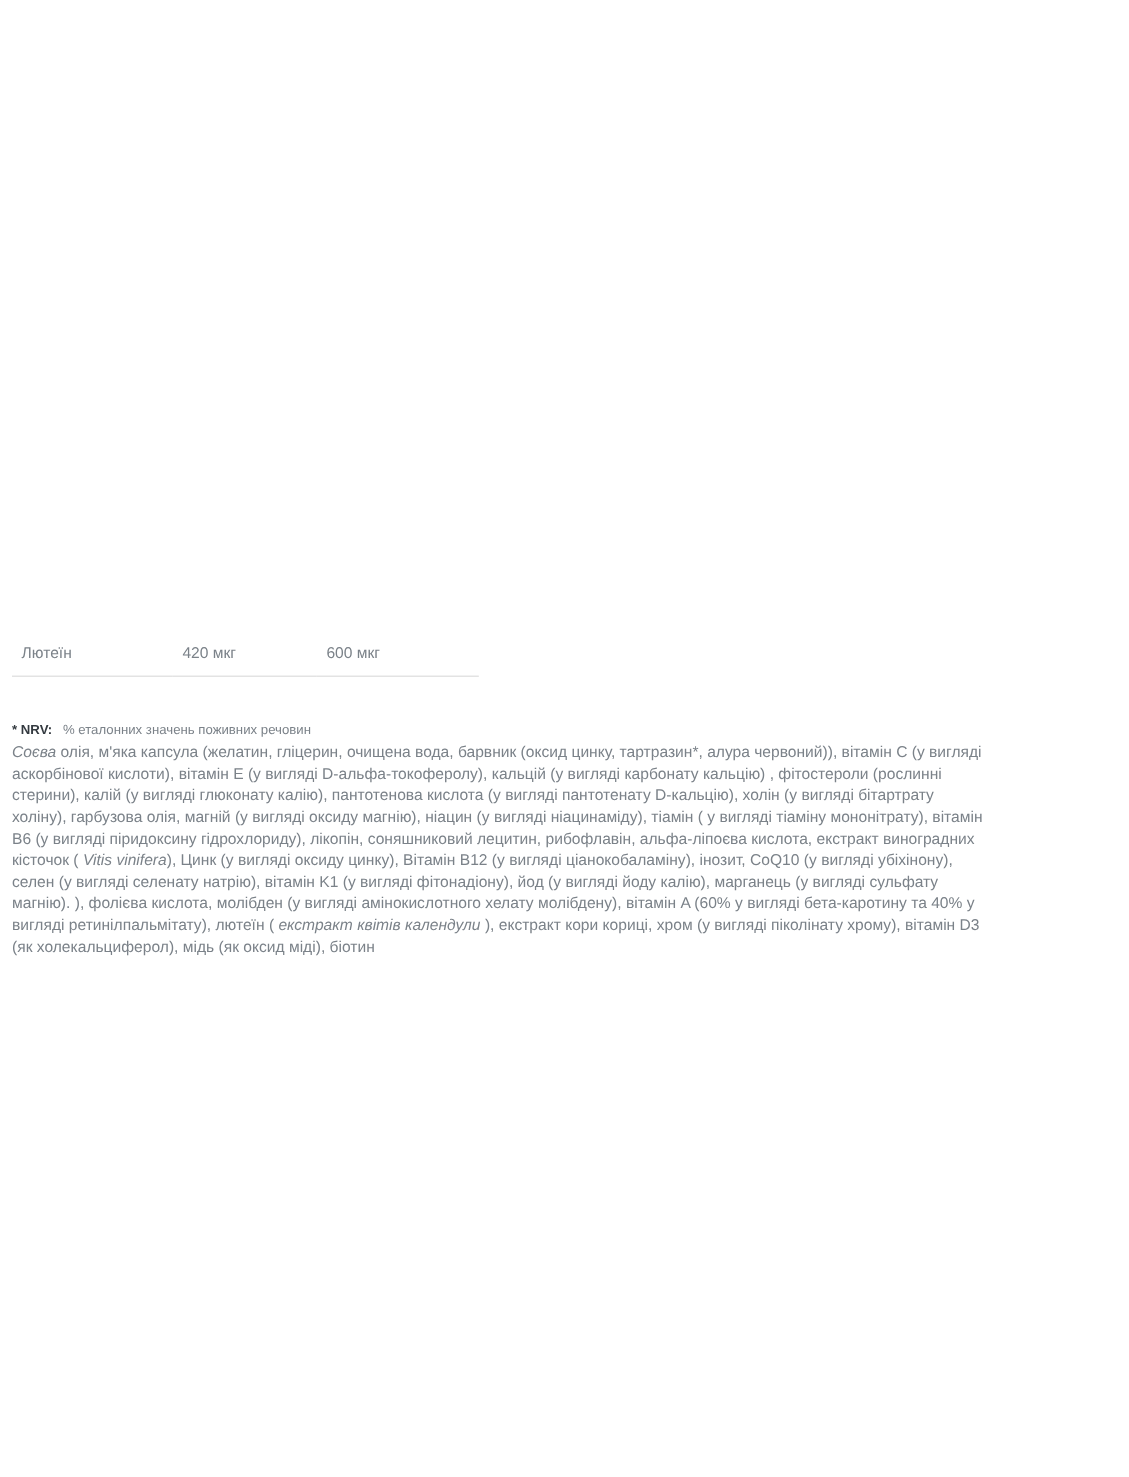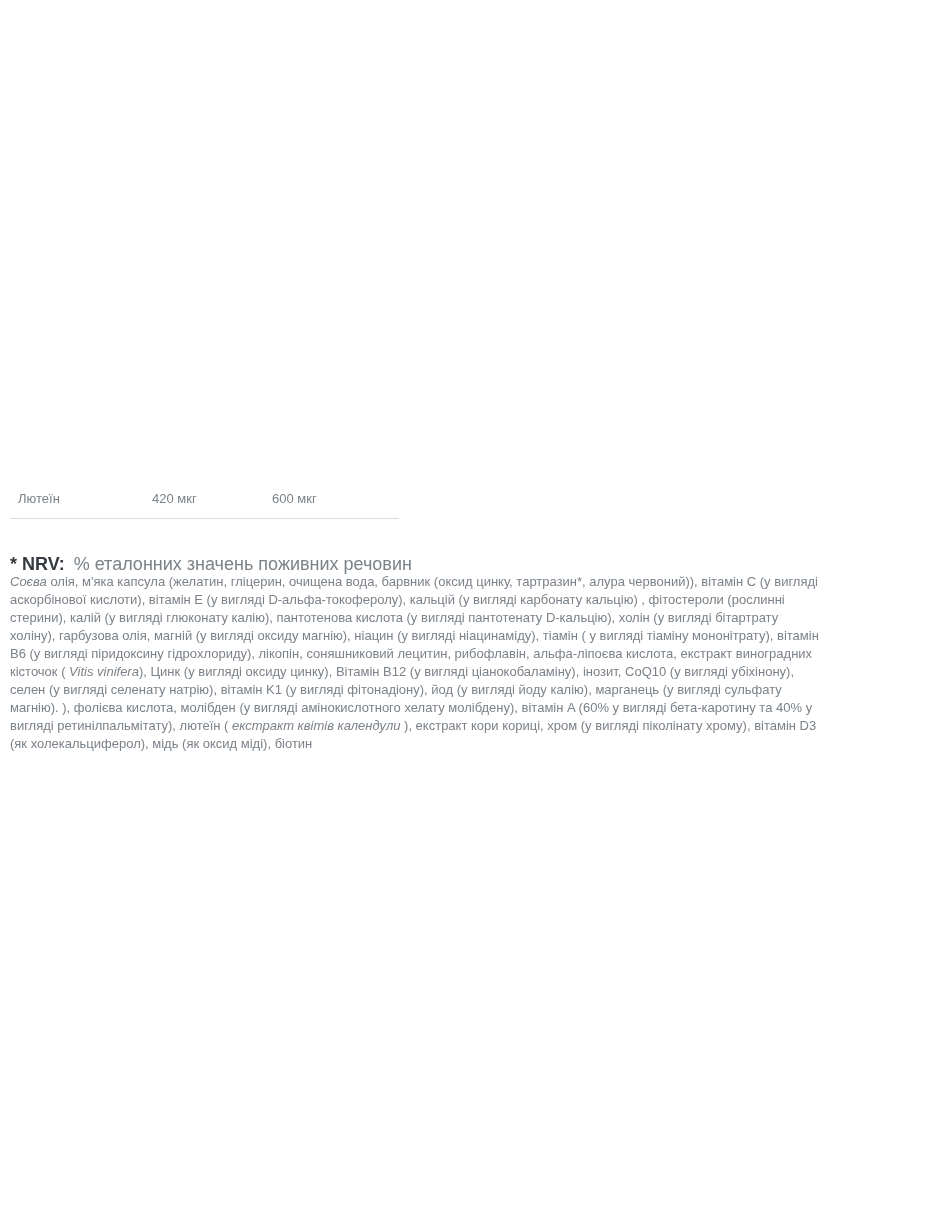--- a/index.html
+++ b/index.html
@@ -11,20 +11,21 @@
     width: 941px;
     height: 1231px;
     overflow: hidden;
     font-family: "Liberation Sans", sans-serif;
     color: #7b8289;
   }
   .content {
     box-sizing: border-box;
     width: 837px;
     padding: 486px 10px 0 10px;
+    margin-top: 45px;
   }
   .nutrition-table {
     border-collapse: collapse;
     table-layout: fixed;
     width: 389px;
     font-size: 13px;
     line-height: 18px;
     color: #7b8289;
   }
   .nutrition-table td {
@@ -32,21 +33,21 @@
     padding: 4px 8px 10px 8px;
     vertical-align: top;
     white-space: nowrap;
   }
   .col-name   { width: 134px; }
   .col-amt1   { width: 120px; }
   .col-amt2   { width: 135px; }
 
   .note {
     margin: 0;
-    font-size: 18px;
+    font-size: 11px;
     line-height: 18px;
     color: #7b8289;
   }
   .note .lbl {
     color: #343a40;
     font-weight: bold;
     margin-right: 4px;
   }
   .note-nrv { margin-top: 36px; }
   .note-nrv .lbl { margin-right: 9px; }

